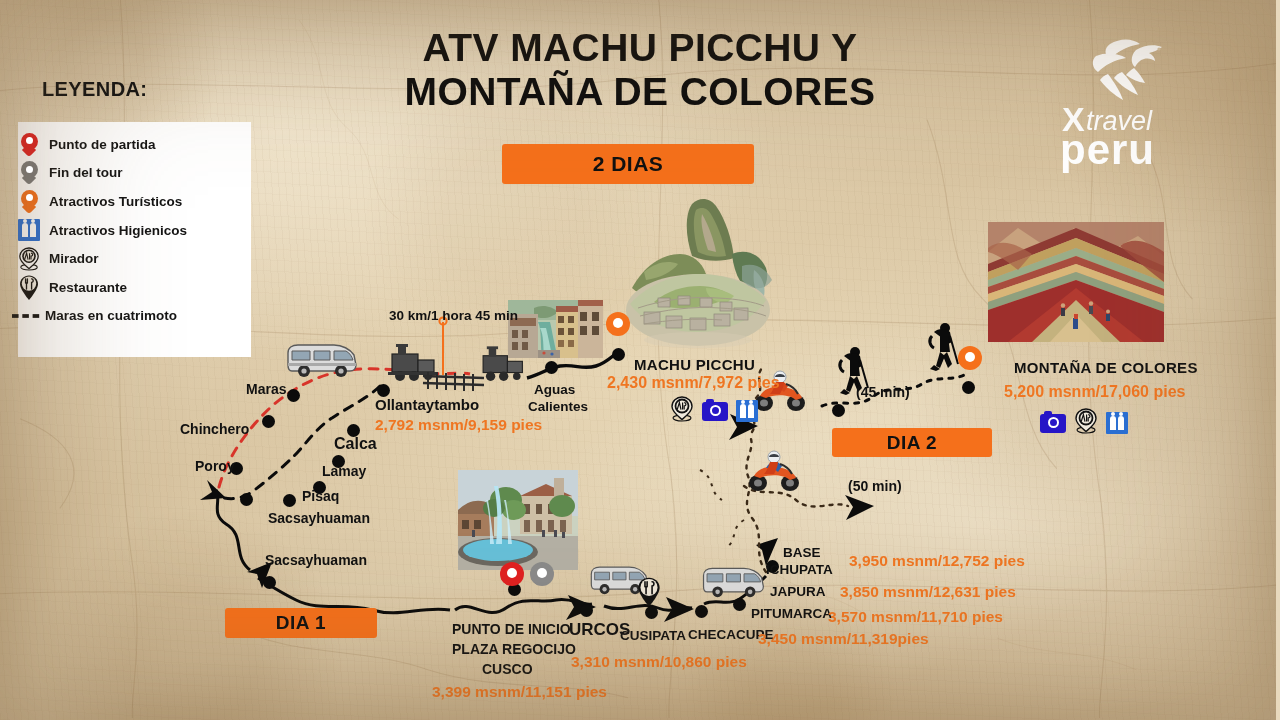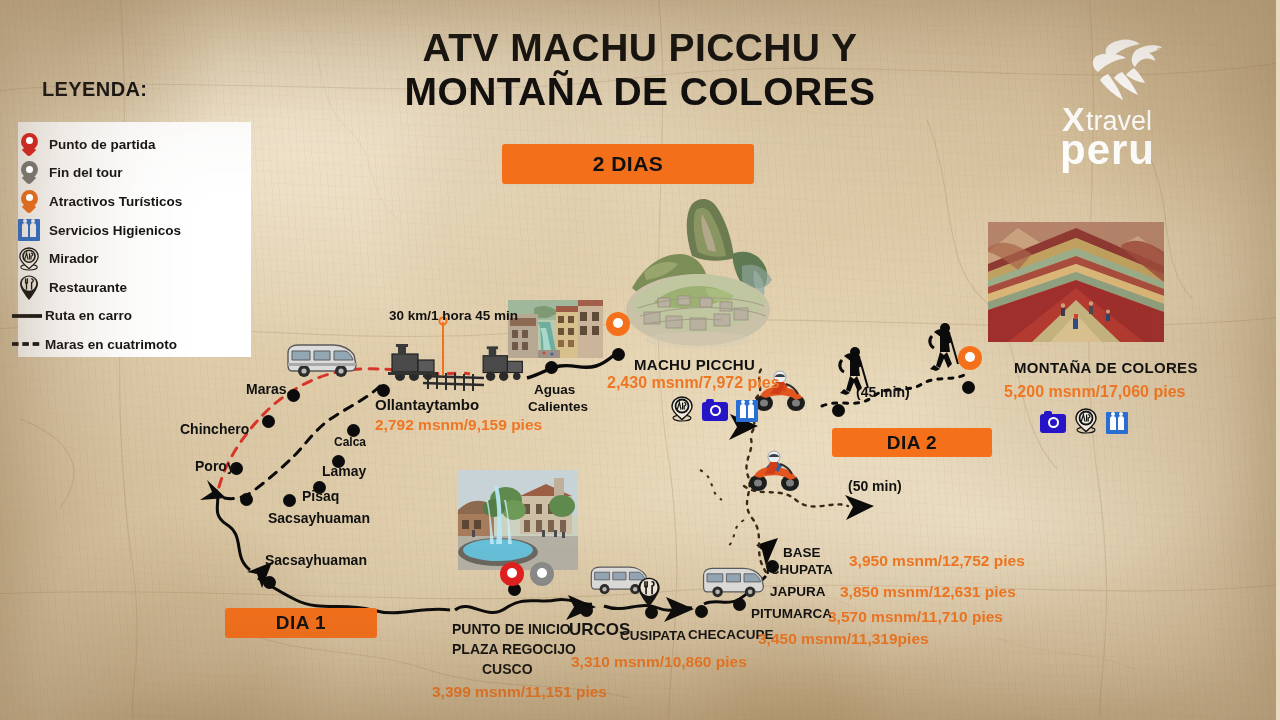--- a/index.html
+++ b/index.html
@@ -130,21 +130,21 @@
         <path d="M86,22 C94,17 104,16 112,19 C108,22 104,24 99,25 C103,27 105,30 105,33 C102,31 98,30 94,31 C90,32 87,35 85,39 C81,36 80,28 86,22 Z"></path>
         <path d="M60,16 C70,10 82,10 90,16 C78,18 68,23 60,31 C54,27 54,20 60,16 Z"></path>
         <path d="M46,28 C56,24 68,25 76,30 C64,32 55,37 48,44 C42,40 41,32 46,28 Z"></path>
         <path d="M84,40 C88,44 92,49 95,55 C88,54 81,51 76,47 C78,44 81,42 84,40 Z"></path>
         <path d="M72,44 C78,50 84,58 88,67 C79,63 70,57 64,50 C66,47 69,45 72,44 Z"></path>
         <path d="M58,46 C64,54 70,63 73,72 C64,67 56,60 50,52 C52,49 55,47 58,46 Z"></path>
         <circle cx="109" cy="21" r="1.6" fill="#d8c5a6"></circle>
       </g>
     </svg>
     <div class="logo-txt" style="left:12px;top:72px;font-size:34px;">X</div>
-    <div class="logo-txt" style="left:36px;top:78px;font-size:27px;font-weight:normal;">travel</div>
+    <div class="logo-txt" style="left:36px;top:78px;font-size:27px;font-weight:normal;font-style:italic;">travel</div>
     <div class="logo-txt" style="left:10px;top:98px;font-size:42px;letter-spacing:1px;">peru</div>
   </div>
 
   <div class="legend-title">LEYENDA:</div>
   <div class="legend-box">
 
     <div class="legend-row">
       <span class="legend-ico">
         <span class="pin" style="--c:#e02020">
             <i></i>
@@ -174,21 +174,21 @@
       <span class="lbl">Atractivos Turísticos</span>
     </div>
 
     <div class="legend-row">
       <span class="legend-ico">
         <span class="wc">
             <s></s>
             <s></s>
           </span>
       </span>
-      <span class="lbl">Servicios Higienicos</span>
+      <span class="lbl">Atractivos Higienicos</span>
     </div>
 
     <div class="legend-row">
       <span class="legend-ico">
         <svg width="24" height="26" viewBox="0 0 24 26">
           <ellipse cx="12" cy="22" rx="9" ry="3" fill="none" stroke="#111" stroke-width="1.1"></ellipse>
           <path d="M12 1 C6.4 1 2 5.3 2 10.6 C2 16 9 21 12 23.5 C15 21 22 16 22 10.6 C22 5.3 17.6 1 12 1 Z" fill="#fff" stroke="#111" stroke-width="1.4"></path>
           <circle cx="12" cy="10" r="7.4" fill="#111"></circle>
           <circle cx="12" cy="10" r="5.6" fill="#f0ece4"></circle>
           <path d="M7.2 13.6 L9.4 6.6 L11 13.6 M12.6 6.6 L12.6 13.6 M14.2 6.6 C16.4 6.6 16.6 9.8 14.2 9.8 L14.2 13.6" stroke="#111" stroke-width="1.2" fill="none"></path>
@@ -201,28 +201,20 @@
       <span class="legend-ico">
         <svg width="22" height="27" viewBox="0 0 22 27">
           <path d="M11 26 C11 26 2 15.5 2 10 C2 5 6 1.4 11 1.4 C16 1.4 20 5 20 10 C20 15.5 11 26 11 26 Z" fill="#111"></path>
           <circle cx="11" cy="9.6" r="7.2" fill="#f3efe7"></circle>
           <path d="M7.6 4.8 L7.6 9 M9.4 4.8 L9.4 9 M8.5 9 L8.5 15 M13.6 4.8 C15.6 4.8 15.8 8.4 13.6 8.4 L13.6 15" stroke="#111" stroke-width="1.35" fill="none" stroke-linecap="round"></path>
         </svg>
       </span>
       <span class="lbl">Restaurante</span>
     </div>
 
-    <div class="legend-row">
-      <span class="legend-ico" style="flex:0 0 30px;width:30px;margin-left:-6px">
-        <svg width="32" height="8" viewBox="0 0 32 8">
-            <rect x="0" y="2" width="32" height="4" fill="#111"></rect>
-          </svg>
-      </span>
-      <span class="lbl" style="margin-left:3px">Ruta en carro</span>
-    </div>
 
     <div class="legend-row">
       <span class="legend-ico" style="flex:0 0 30px;width:30px;margin-left:-6px">
         <svg width="32" height="8" viewBox="0 0 32 8">
           <rect x="0" y="2" width="7" height="4" fill="#111"></rect>
             <rect x="11" y="2" width="7" height="4" fill="#111"></rect>
             <rect x="22" y="2" width="7" height="4" fill="#111"></rect>
         </svg>
       </span>
       <span class="lbl" style="margin-left:3px">Maras en cuatrimoto</span>
@@ -625,21 +617,21 @@
     </span>
     <span class="wc">
         <s></s>
         <s></s>
       </span>
   </div>
 
   <div class="lab" style="left:246px;top:381px;font-size:14px">Maras</div>
   <div class="lab" style="left:180px;top:421px;font-size:14px">Chinchero</div>
   <div class="lab" style="left:195px;top:458px;font-size:14px">Poroy</div>
-  <div class="lab" style="left:334px;top:435px;font-size:12px">Calca</div>
+  <div class="lab" style="left:334px;top:435px;font-size:16px">Calca</div>
   <div class="lab" style="left:322px;top:463px;font-size:14px">Lamay</div>
   <div class="lab" style="left:302px;top:488px;font-size:14px">Pisaq</div>
   <div class="lab" style="left:268px;top:510px;font-size:14px">Sacsayhuaman</div>
   <div class="lab" style="left:265px;top:552px;font-size:14px">Sacsayhuaman</div>
 
   <div class="lab" style="left:375px;top:396px;font-size:15px">Ollantaytambo</div>
   <div class="elev" style="left:375px;top:416px;font-size:15.5px">2,792 msnm/9,159 pies</div>
 
   <div class="lab" style="left:534px;top:382px;font-size:13.5px">Aguas</div>
   <div class="lab" style="left:528px;top:399px;font-size:13.5px">Calientes</div>

